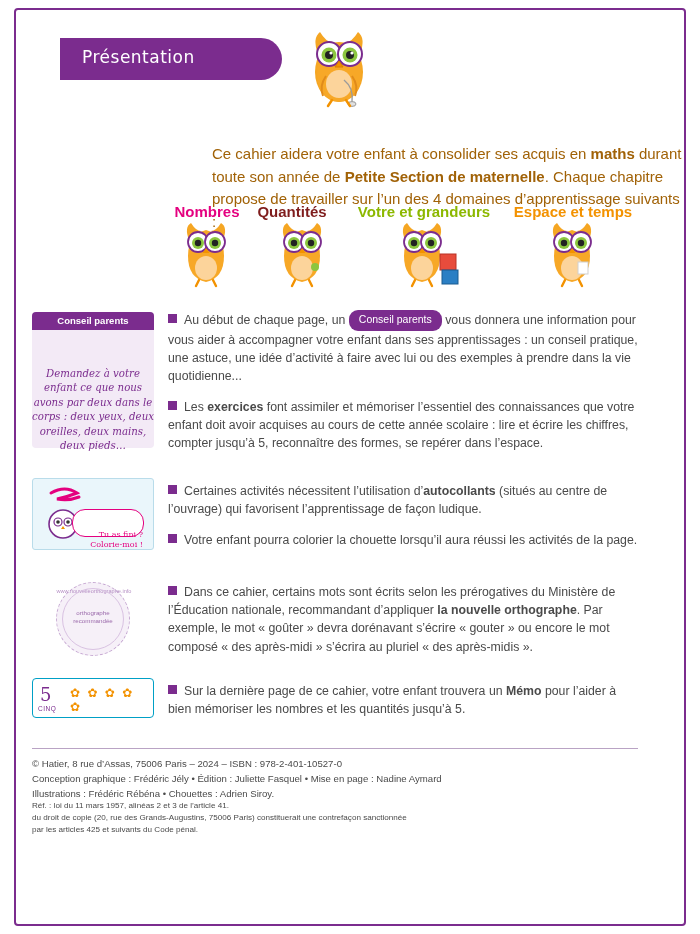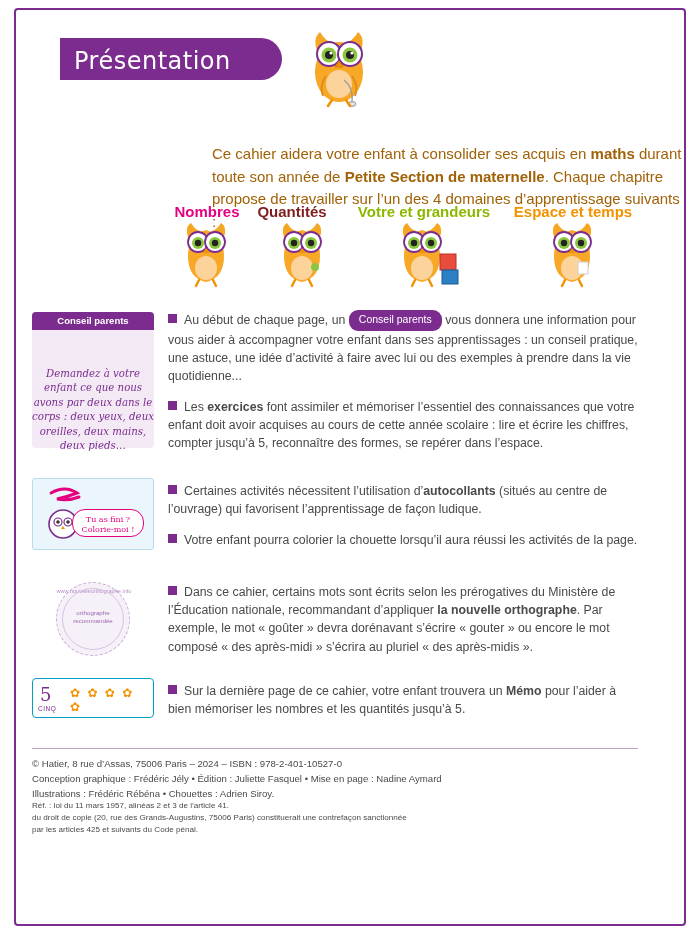--- a/index.html
+++ b/index.html
@@ -23,24 +23,24 @@
   
   .header-band {
     position:absolute;
     left:60px; top:38px;
     width:222px; height:42px;
     background:#7b2c8e;
     border-radius:0 21px 21px 0;
   }
   .header-title {
     position:absolute;
-    left:74px; top:47px;
+    left:82px; top:47px;
     width:200px;
     color:#ffffff;
-    font-size:24px;
+    font-size:17px;
     letter-spacing:.5px;
     font-family:"DejaVu Sans", sans-serif;
   }
 
   
   .owl { position:absolute; }
 
   
   .intro {
     position:absolute;
@@ -138,23 +138,23 @@
   }
   .sticker-bubble {
     position:absolute;
     left:72px; top:509px;
     width:72px; height:28px;
     background:#ffffff;
     border:1.3px solid #e4007f;
     border-radius:13px;
     color:#e4007f;
     font-size:8px;
-    text-align:center;
+    text-align:right;
     line-height:1.25;
-    padding-top:5px;
+    padding-top:20px;
     font-family:"DejaVu Serif", serif;
   }
 
   
   .stamp {
     position:absolute;
     left:56px; top:582px;
     width:74px; height:74px;
     border-radius:50%;
     background:#f6f0f8;

